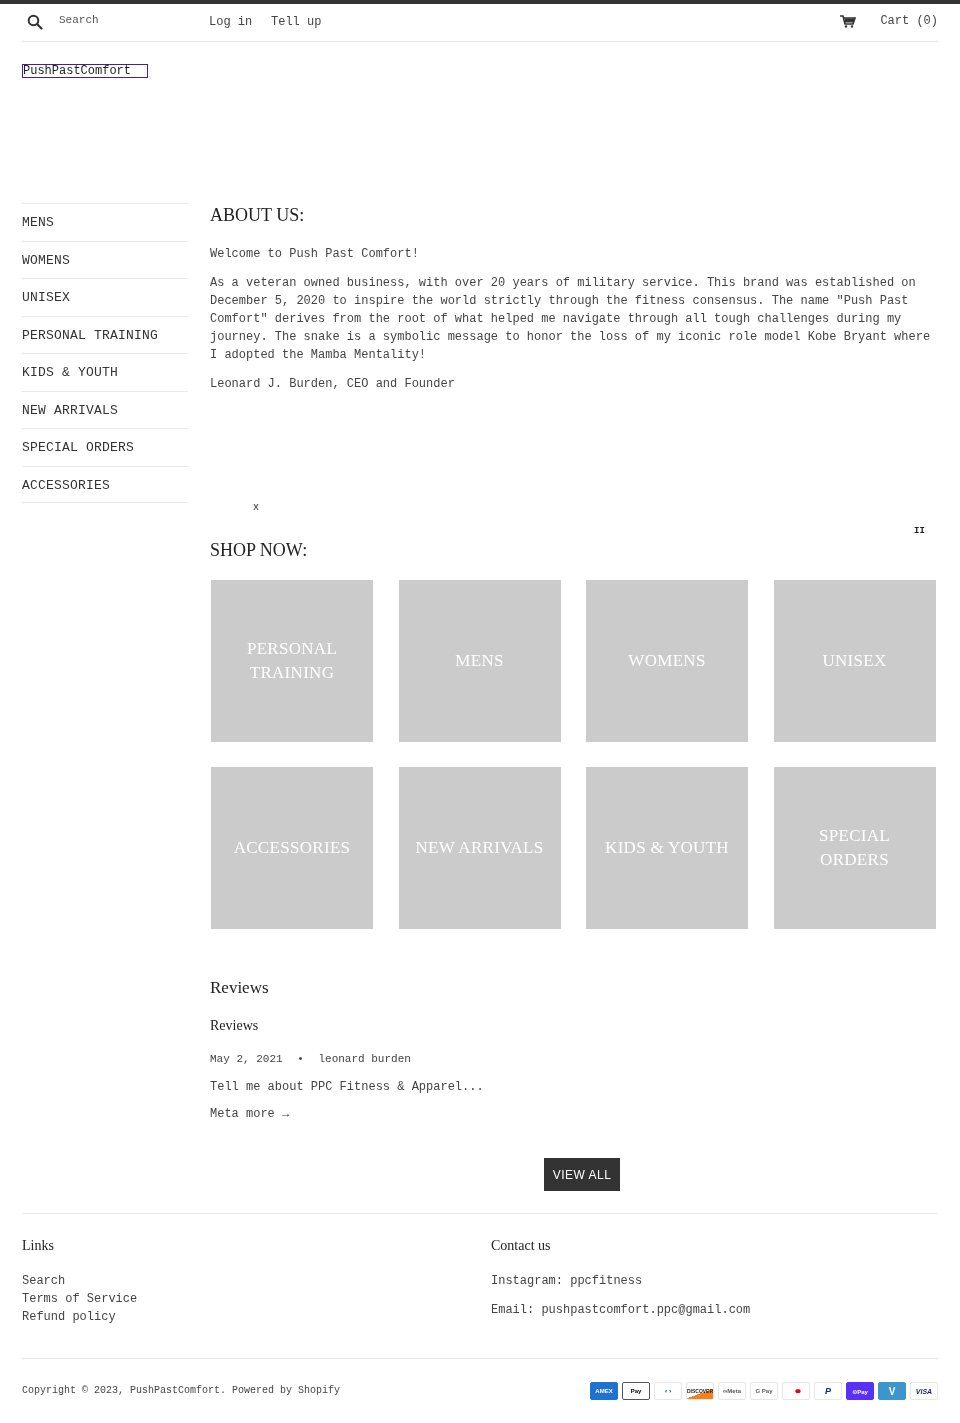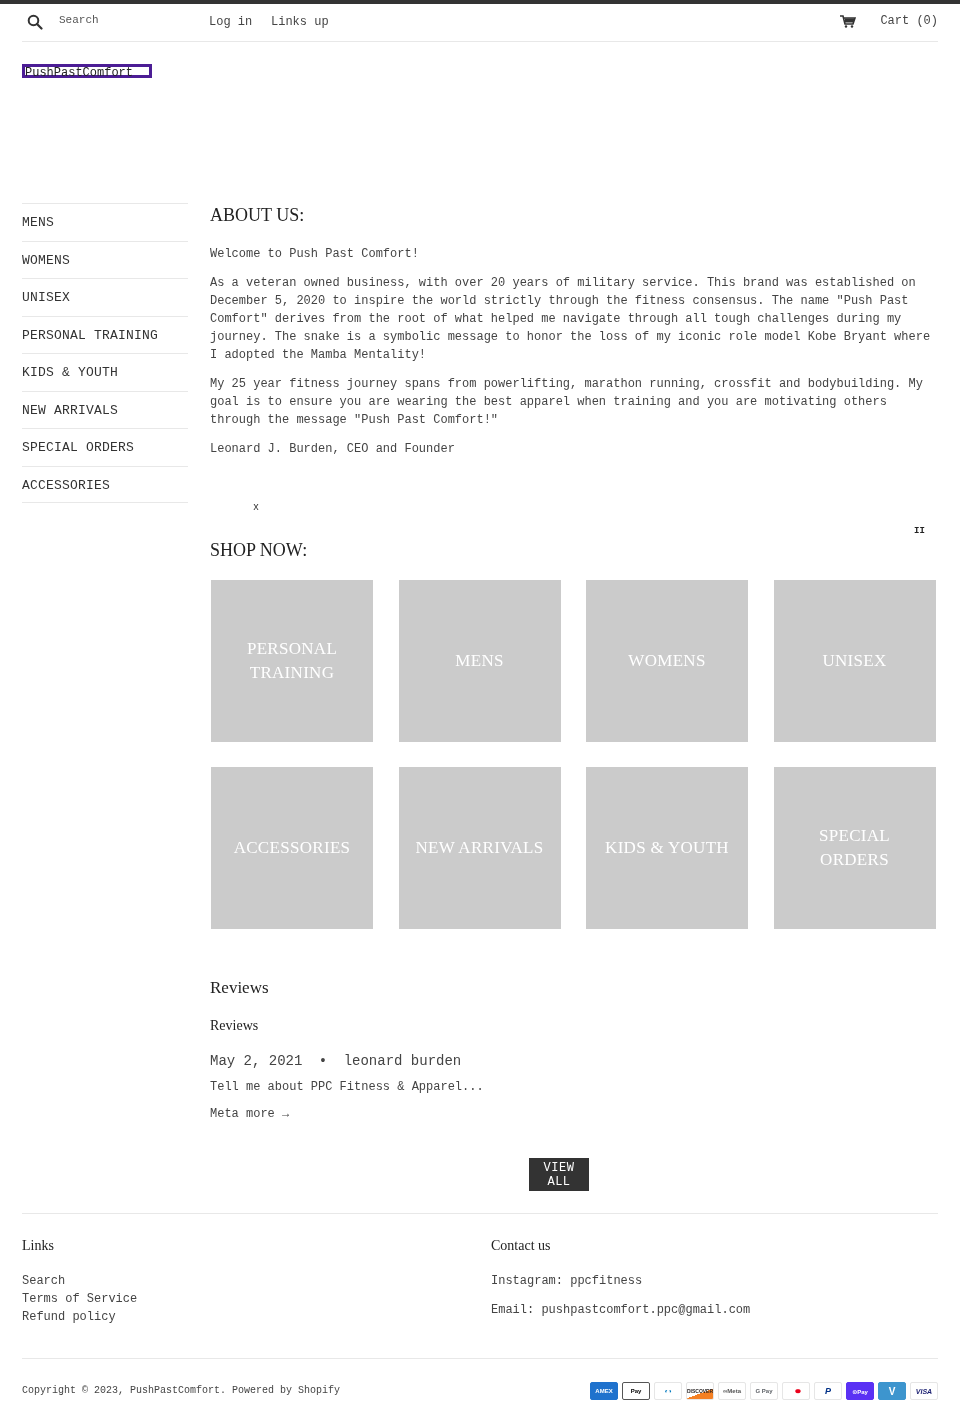--- a/index.html
+++ b/index.html
@@ -5,44 +5,44 @@
   * { box-sizing: border-box; margin: 0; padding: 0; }
   html, body { width: 960px; background: #ffffff; }
   body { font-family: "Liberation Mono", "DejaVu Sans Mono", monospace; color: #333333; font-size: 12px; position: relative; height: 1423px; overflow: hidden; }
   .topbar { height: 4px; background: #333333; width: 100%; }
   .header { position: absolute; left: 22px; right: 22px; top: 4px; height: 38px; border-bottom: 1px solid #e8e8e8; }
   .search-icon { position: absolute; left: 5px; top: 10px; width: 16px; height: 16px; }
   .search-label { position: absolute; left: 37px; top: 10px; font-size: 11px; color: #555; }
   .login { position: absolute; left: 187px; top: 11px; font-size: 12px; color: #444; }
   .signup { position: absolute; left: 249px; top: 11px; font-size: 12px; color: #444; }
   .cart { position: absolute; right: 0; top: 10px; font-size: 12px; color: #444; display: flex; align-items: center; gap: 24px; }
-  .logo { position: absolute; left: 22px; top: 64px; border: 3px solid #4c1d95; font-size: 12px; padding: 0 16px 0 0; height: 14px; line-height: 13px; color: #222; }
+  .logo { position: absolute; left: 22px; top: 64px; border: 1px solid #4c1d95; font-size: 12px; padding: 0 16px 0 0; height: 14px; line-height: 13px; color: #222; }
 
   .sidebar { position: absolute; left: 22px; top: 203px; width: 166px; }
   .sidebar-item { display: block; height: 37.5px; line-height: 37.5px; border-top: 1px solid #e8e8e8; font-size: 13px; color: #333; text-decoration: none; letter-spacing: 0.2px; }
   .sidebar-item:last-child { border-bottom: 1px solid #e8e8e8; }
 
   .main { position: absolute; left: 210px; top: 0; width: 728px; }
   .serif-title { font-family: "Liberation Serif", "DejaVu Serif", serif; color: #222; }
   .about-title { position: absolute; top: 205px; font-size: 18px; }
   .about-body { position: absolute; top: 245px; width: 728px; font-size: 12px; line-height: 18px; color: #444; }
   .about-body p { margin-bottom: 11px; }
   .icon-x { position: absolute; left: 253px; top: 502px; font-size: 10px; color: #333; }
   .icon-pause { position: absolute; left: 914px; top: 502px; font-size: 9px; color: #222; font-weight: bold; margin-top: 24px; }
   .shop-title { position: absolute; top: 540px; font-size: 18px; }
 
   .grid { position: absolute; left: 211px; top: 580px; width: 726px; display: grid; grid-template-columns: repeat(4, 162px); column-gap: 25.5px; row-gap: 25px; }
   .tile { width: 162px; height: 162px; background: #cbcbcb; display: flex; align-items: center; justify-content: center; text-align: center; font-family: "Liberation Serif", "DejaVu Serif", serif; color: #ffffff; font-size: 17px; line-height: 24px; padding: 0 12px; letter-spacing: 0.3px; cursor: pointer; }
 
   .reviews-title { position: absolute; top: 978px; font-size: 17px; }
   .reviews-sub { position: absolute; top: 1018px; font-size: 14px; }
-  .review-meta { position: absolute; top: 1053px; font-size: 14px; color: #444; }
+  .review-meta { position: absolute; top: 1053px; font-size: 11px; color: #444; }
   .review-excerpt { position: absolute; top: 1080px; font-size: 12px; color: #444; }
   .read-more { position: absolute; top: 1107px; font-size: 12px; color: #444; text-decoration: none; }
-  .view-all { position: absolute; left: 529px; top: 1158px; width: 60px; height: 33px; background: #333333; color: #ffffff; border: none; font-family: Liberation Mono, monospace; font-size: 12px; letter-spacing: 0.5px; }
+  .view-all { position: absolute; left: 544px; top: 1158px; width: 76px; height: 33px; background: #333333; color: #ffffff; border: none; font-family: Liberation Sans, sans-serif; font-size: 12px; letter-spacing: 0.5px; }
 
   .footer-rule { position: absolute; left: 22px; right: 22px; border-top: 1px solid #e8e8e8; }
   .footer-col { position: absolute; top: 1238px; }
   .footer-col h3 { font-family: "Liberation Serif", "DejaVu Serif", serif; font-weight: normal; font-size: 14px; color: #222; margin-bottom: 18px; }
   .footer-col a { display: block; font-size: 12px; color: #444; line-height: 18px; text-decoration: none; }
   .footer-col .contact-line { font-size: 12px; color: #444; line-height: 18px; margin-bottom: 11px; }
   .copyright { position: absolute; left: 22px; top: 1385px; font-size: 10px; color: #444; }
   .payments { position: absolute; right: 22px; top: 1382px; display: flex; gap: 4px; }
   .pay { width: 28px; height: 18px; border-radius: 2px; font-family: "Liberation Sans", "DejaVu Sans", sans-serif; font-size: 6px; font-weight: bold; display: flex; align-items: center; justify-content: center; border: 1px solid #e6e6e6; color: #333; background: #fff; }
 </style>
@@ -51,21 +51,21 @@
 
 <div class="topbar"></div>
 
 <header class="header">
   <svg class="search-icon" viewBox="0 0 16 16">
     <circle cx="6.5" cy="6.5" r="4.8" fill="none" stroke="#333" stroke-width="2"></circle>
     <line x1="10" y1="10" x2="14.5" y2="14.5" stroke="#333" stroke-width="2.2" stroke-linecap="round"></line>
   </svg>
   <span class="search-label">Search</span>
   <a class="login">Log in</a>
-  <a class="signup">Links up</a>
+  <a class="signup">Tell up</a>
   <a class="cart">
     <svg width="16" height="13" viewBox="0 0 16 13">
       <path d="M0 1 H3 L5 9 H13 L15 3 H4" fill="none" stroke="#333" stroke-width="1.6"></path>
       <rect x="5" y="3.5" width="9" height="4" fill="#333"></rect>
       <circle cx="6" cy="11.5" r="1.2" fill="#333"></circle>
       <circle cx="12" cy="11.5" r="1.2" fill="#333"></circle>
     </svg>
     <span>Cart (0)</span>
   </a>
 </header>
@@ -81,21 +81,20 @@
   <a class="sidebar-item">NEW ARRIVALS</a>
   <a class="sidebar-item">SPECIAL ORDERS</a>
   <a class="sidebar-item">ACCESSORIES</a>
 </nav>
 
 <main class="main">
   <h2 class="serif-title about-title" style="font-weight:normal">ABOUT US:</h2>
   <div class="about-body">
     <p>Welcome to Push Past Comfort!</p>
     <p>As a veteran owned business, with over 20 years of military service. This brand was established on December 5, 2020 to inspire the world strictly through the fitness consensus. The name "Push Past Comfort" derives from the root of what helped me navigate through all tough challenges during my journey. The snake is a symbolic message to honor the loss of my iconic role model Kobe Bryant where I adopted the Mamba Mentality!</p>
-    <p>My 25 year fitness journey spans from powerlifting, marathon running, crossfit and bodybuilding. My goal is to ensure you are wearing the best apparel when training and you are motivating others through the message "Push Past Comfort!"</p>
     <p>Leonard J. Burden, CEO and Founder</p>
   </div>
 </main>
 
 <span class="icon-x">x</span>
 <span class="icon-pause">II</span>
 
 <h2 class="serif-title shop-title" style="left:210px;font-weight:normal">SHOP NOW:</h2>
 
 <div class="grid">

